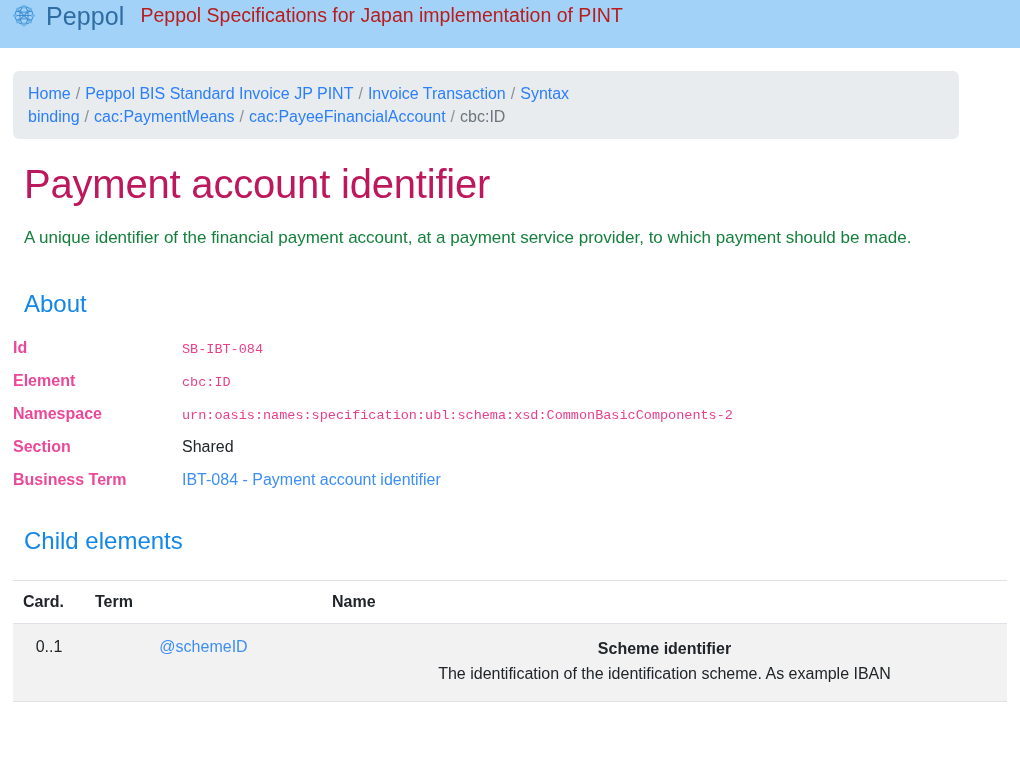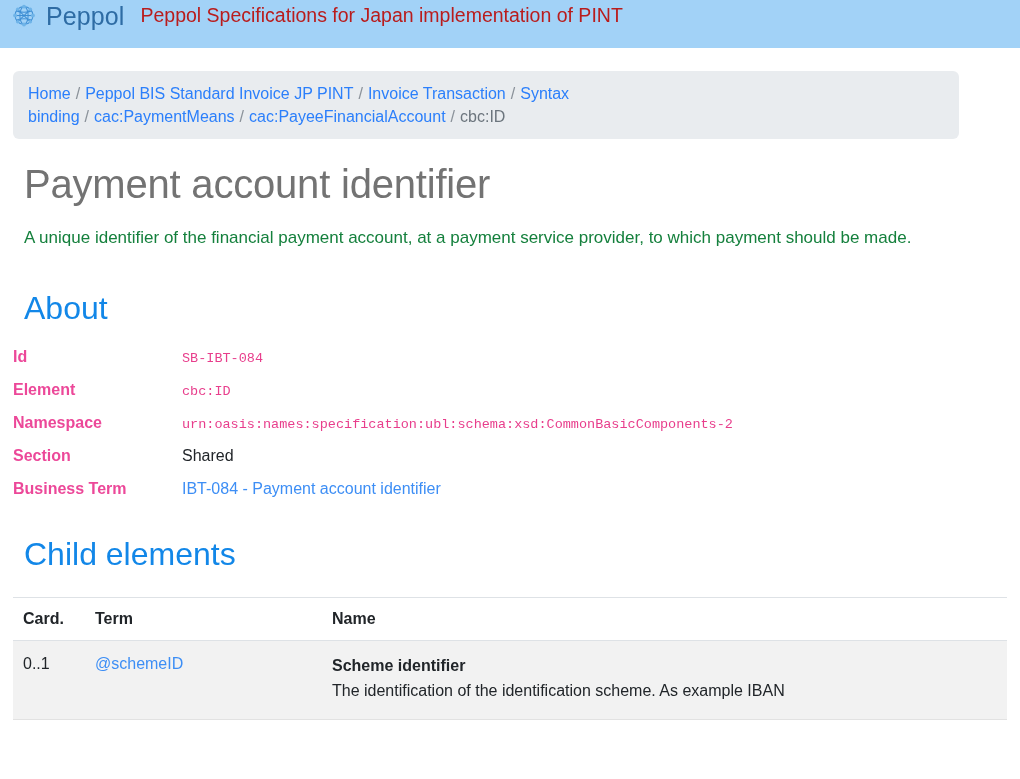--- a/index.html
+++ b/index.html
@@ -80,34 +80,34 @@
     padding: 0 5px;
   }
   .breadcrumb .current {
     color: #6c757d;
   }
 
   
   h1.page-title {
     font-size: 40px;
     font-weight: normal;
-    color: #737373;
+    color: #be185d;
     margin: 23px 0 0 11px;
     line-height: 1.1;
     letter-spacing: -0.2px;
   }
   p.page-desc {
     font-size: 17px;
     color: #15803d;
     margin: 19px 0 0 11px;
     line-height: 1.55;
     max-width: 1000px;
   }
   h2.section-title {
-    font-size: 32px;
+    font-size: 24px;
     font-weight: normal;
     color: #1287e8;
     margin: 39px 0 0 11px;
     line-height: 1.1;
   }
 
   
   .about-list {
     margin: 22px 0 0 0;
   }
@@ -152,20 +152,21 @@
     color: #212529;
     padding: 12px 10px 12px 10px;
     border-top: 1px solid #dee2e6;
     border-bottom: 1px solid #dee2e6;
   }
   .col-card  { width: 72px; }
   .col-term  { width: 237px; }
   .col-name  { width: auto; }
   .child-table tbody tr {
     background: #f2f2f2;
+    text-align: center;
   }
   .child-table tbody td {
     padding: 14px 10px 16px 10px;
     font-size: 16px;
     color: #212529;
     vertical-align: top;
     border-bottom: 1px solid #e2e2e2;
   }
   .child-table tbody td a {
     color: #3d8ef5;

